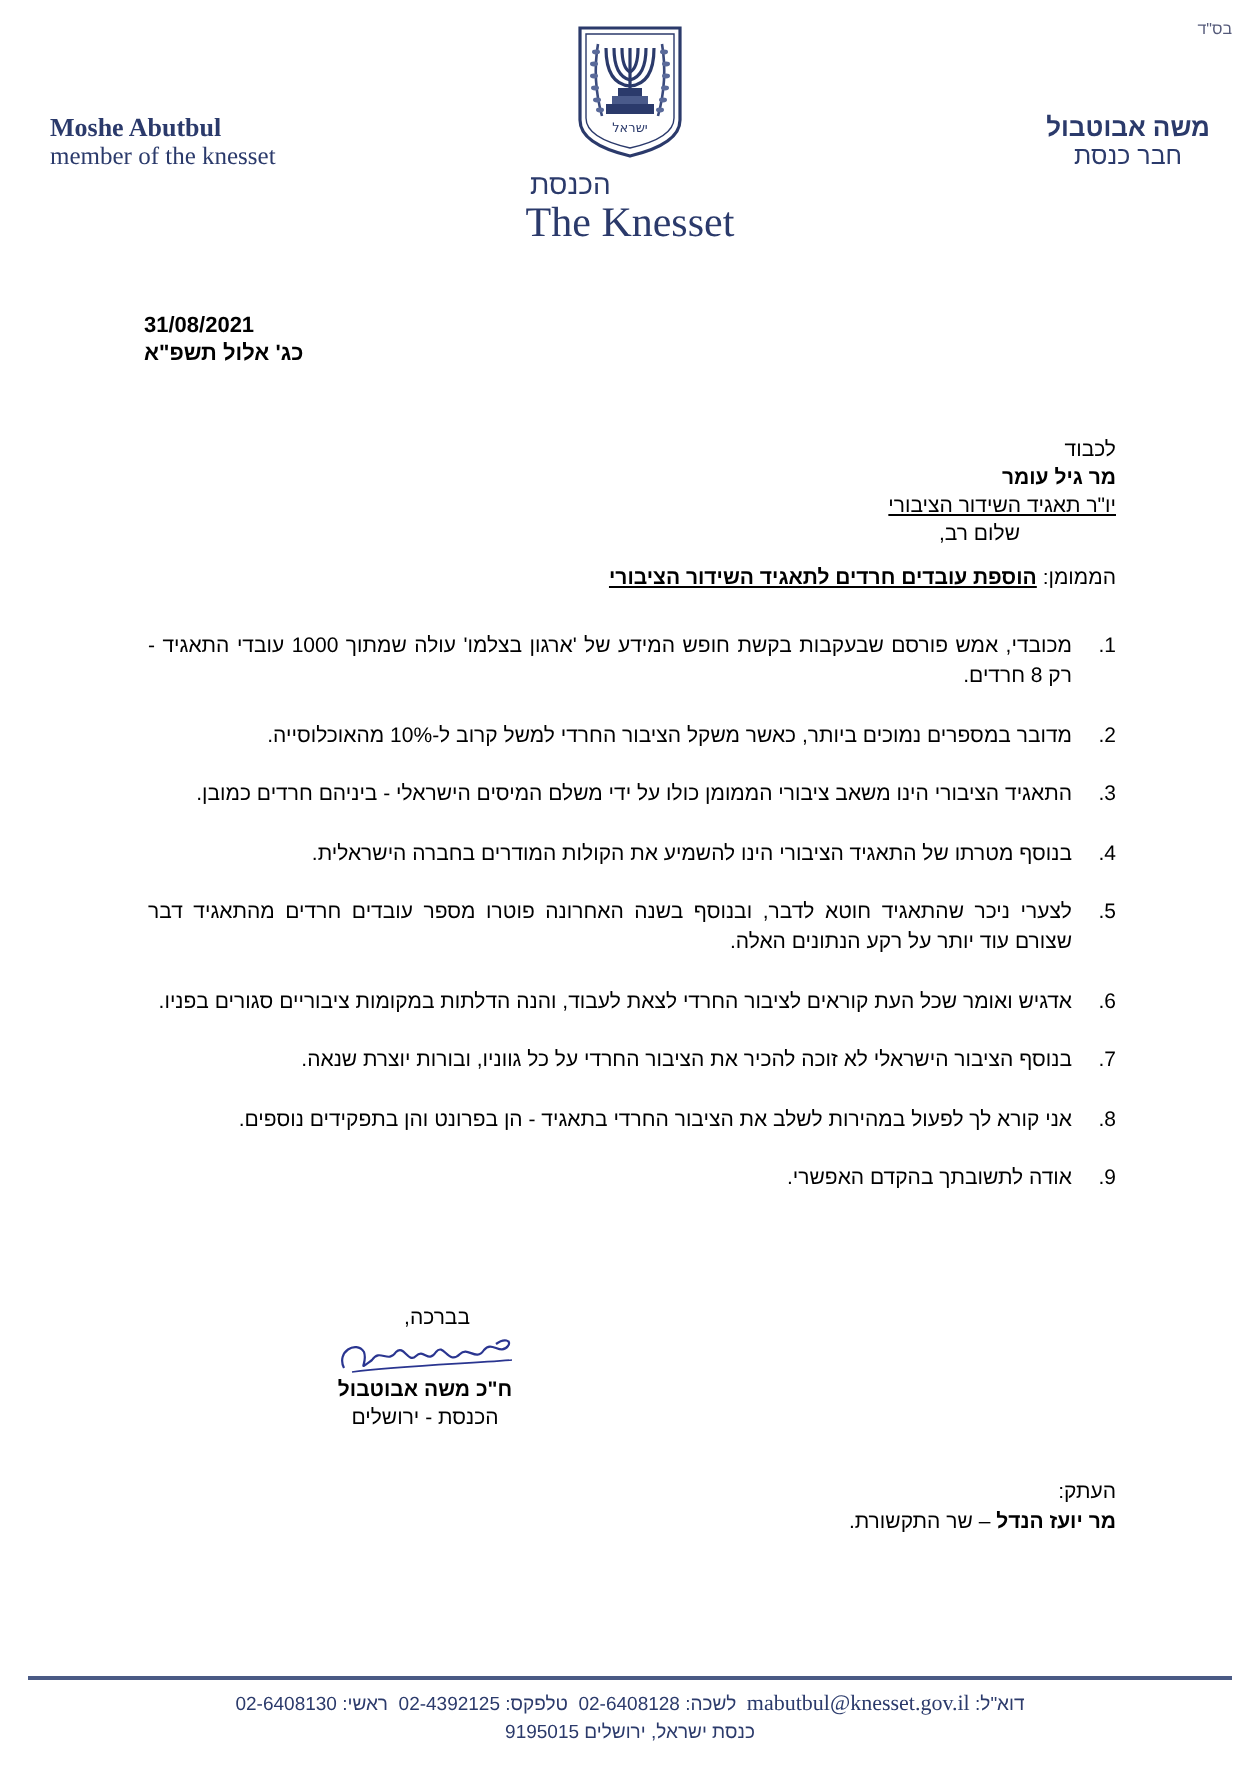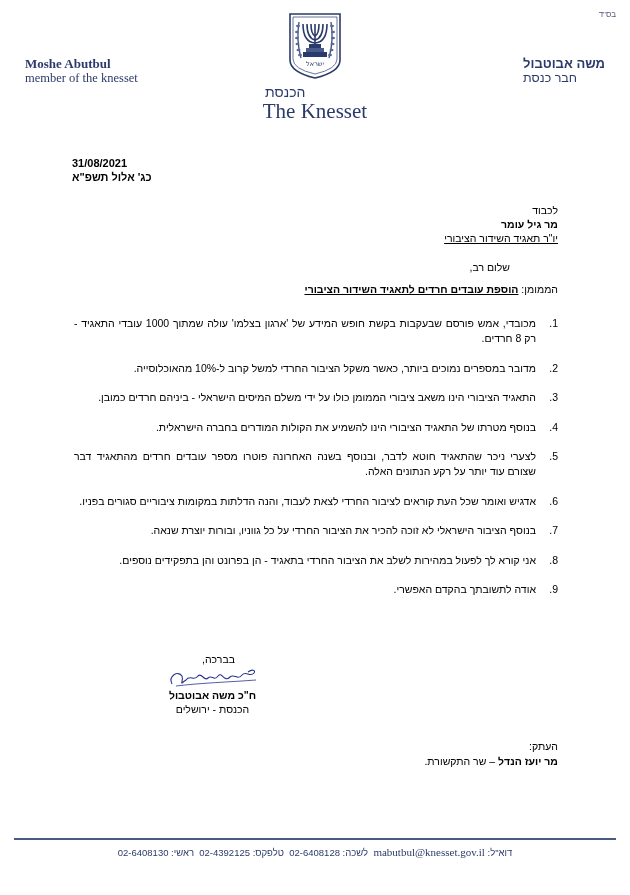--- a/index.html
+++ b/index.html
@@ -3,31 +3,31 @@
   <meta charset="utf-8">
   <style>
     html, body { margin: 0; padding: 0; background: #ffffff; }
     body { width: 630px; height: 895px; position: relative; overflow: hidden;
            font-family: "Liberation Sans", sans-serif; color: #000; }
     .abs { position: absolute; }
     .bsd { top: 10px; right: 14px; font-size: 8px; color: #555a7a; }
     .en-name { left: 25px; top: 56px; font-family: Liberation Serif, serif; color: #2b3a6b; }
     .en-name .n { font-size: 13px; font-weight: bold; line-height: 15px; }
     .en-name .r { font-size: 12.5px; line-height: 15px; }
-    .he-name { right: 25px; top: 56px; direction: rtl; text-align: left; color: #2b3a6b; }
+    .he-name { right: 25px; top: 56px; direction: rtl; text-align: center; color: #2b3a6b; }
     .he-name .n { font-size: 13px; font-weight: bold; line-height: 15px; }
     .he-name .r { font-size: 12.5px; line-height: 15px; }
     .emblem { left: 287px; top: 12px; width: 56px; height: 68px; }
     .knesset-he { left: 265px; top: 84px; width: 100px; text-align: left; direction: rtl;
                   font-size: 14px; color: #2b3a6b; }
     .knesset-en { left: 255px; top: 99px; width: 120px; text-align: center;
                   font-family: "Liberation Serif", serif; font-size: 21px; color: #2b3a6b; }
     .date { left: 72px; top: 157px; font-size: 11px; font-weight: bold; }
     .hdate { left: 72px; top: 171px; font-size: 11px; font-weight: bold; direction: rtl; }
-    .to { right: 72px; top: 203px; direction: rtl; font-size: 10.5px; line-height: 14px; }
+    .to { right: 72px; top: 218px; direction: rtl; font-size: 10.5px; line-height: 14px; }
     .to .b { font-weight: bold; }
     .to .u { text-decoration: underline; }
     .greet { right: 120px; top: 261px; font-size: 10.5px; direction: rtl; }
     .subject { right: 72px; top: 283px; font-size: 10.5px; direction: rtl; }
     .subject .s { font-weight: bold; text-decoration: underline; }
     .items { right: 72px; left: 74px; top: 316px; direction: rtl; font-size: 10.5px; line-height: 15px; text-align: justify; }
     .item { display: flex; flex-direction: row; margin-bottom: 14.5px; }
     .item .num { width: 22px; flex: none; }
     .item .txt { flex: 1; }
     .sign { left: 160px; top: 652px; width: 105px; direction: rtl; text-align: center; font-size: 10.5px; line-height: 14px; }
@@ -170,13 +170,14 @@
   <div>
     <span>דוא"ל:</span>
     <span class="email">mabutbul@knesset.gov.il</span>
     &nbsp;<span>לשכה:</span>
     <span>02-6408128</span>
     &nbsp;<span>טלפקס:</span>
     <span>02-4392125</span>
     &nbsp;<span>ראשי:</span>
     <span>02-6408130</span>
   </div>
+  <div>כנסת ישראל, ירושלים 9195015</div>
 </div>
 
 </body></html>

